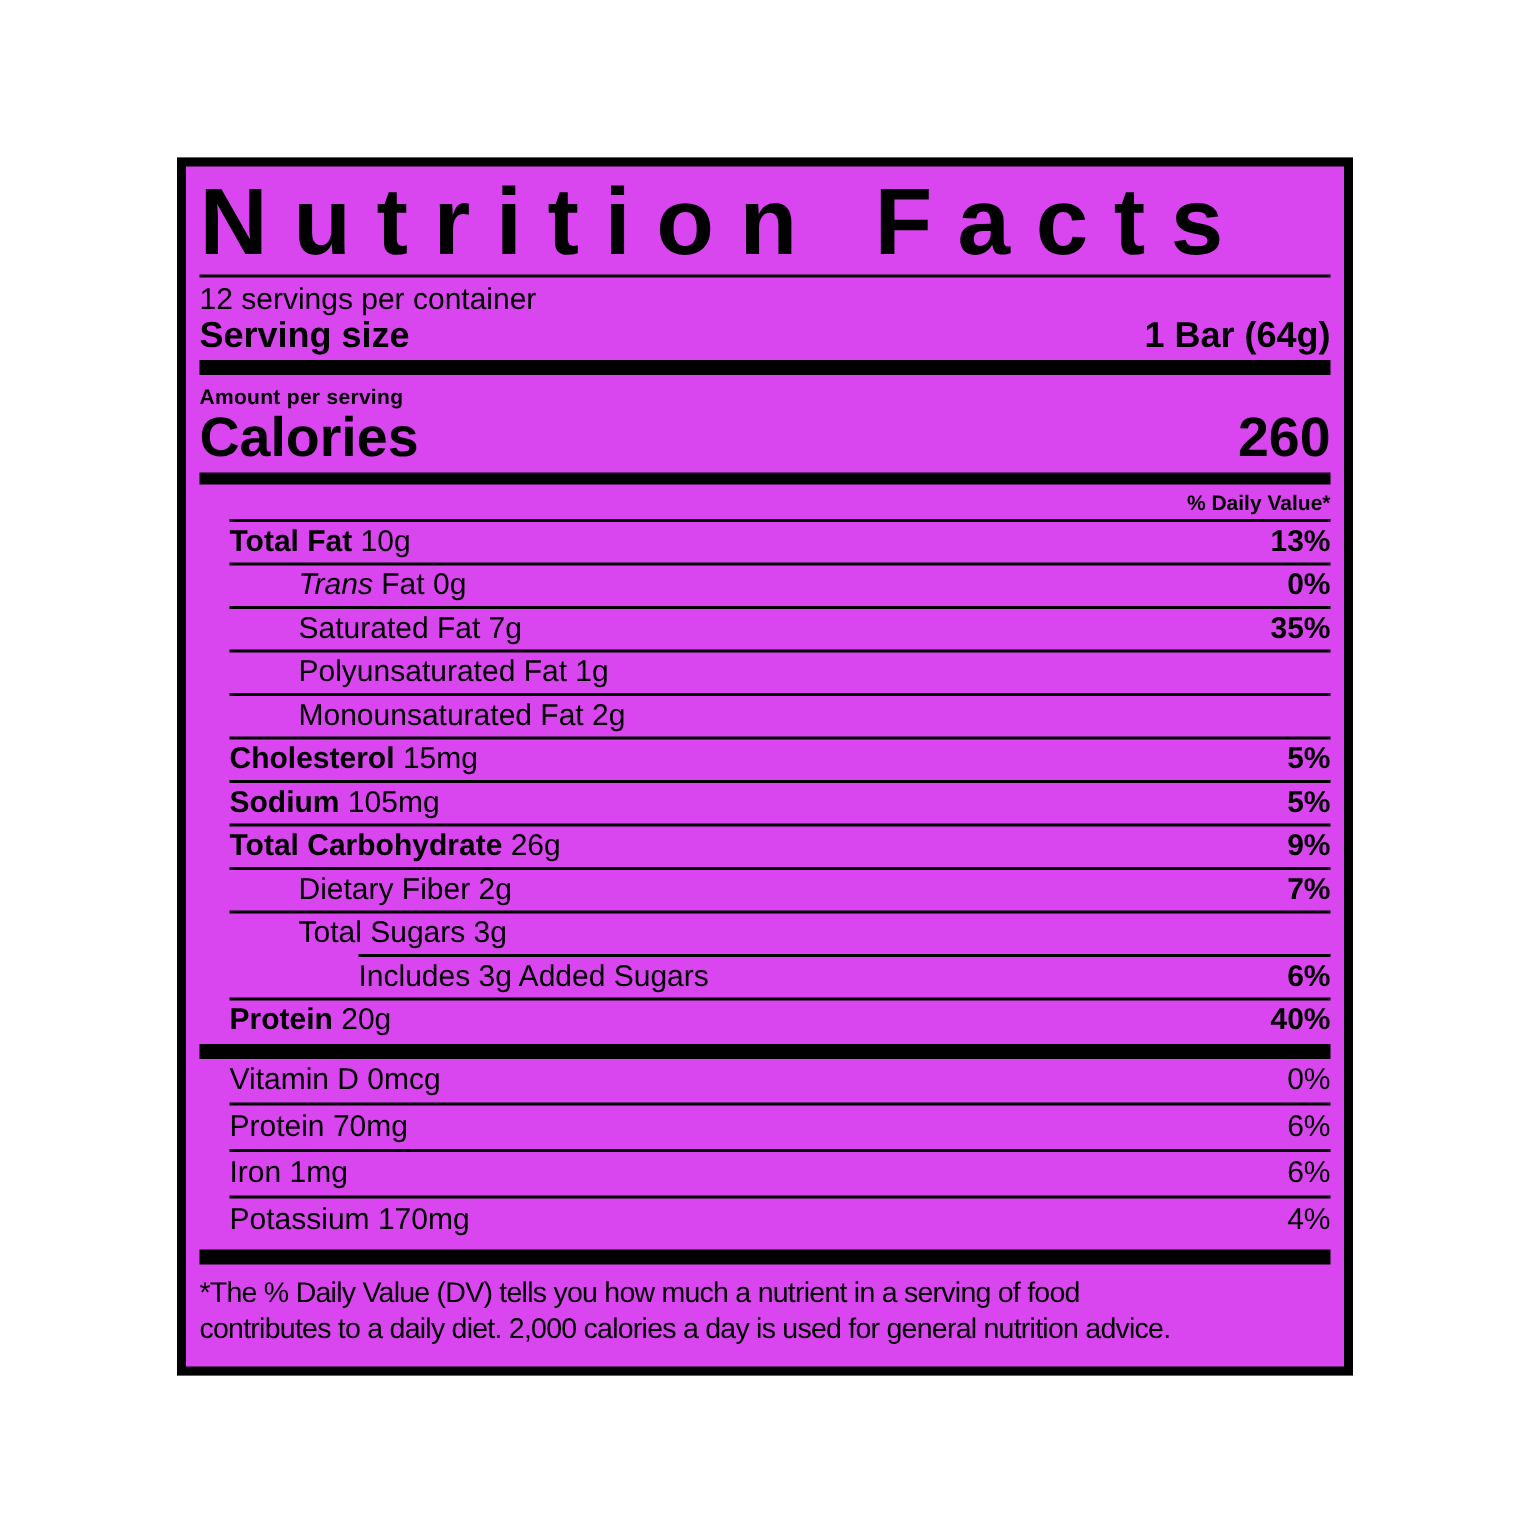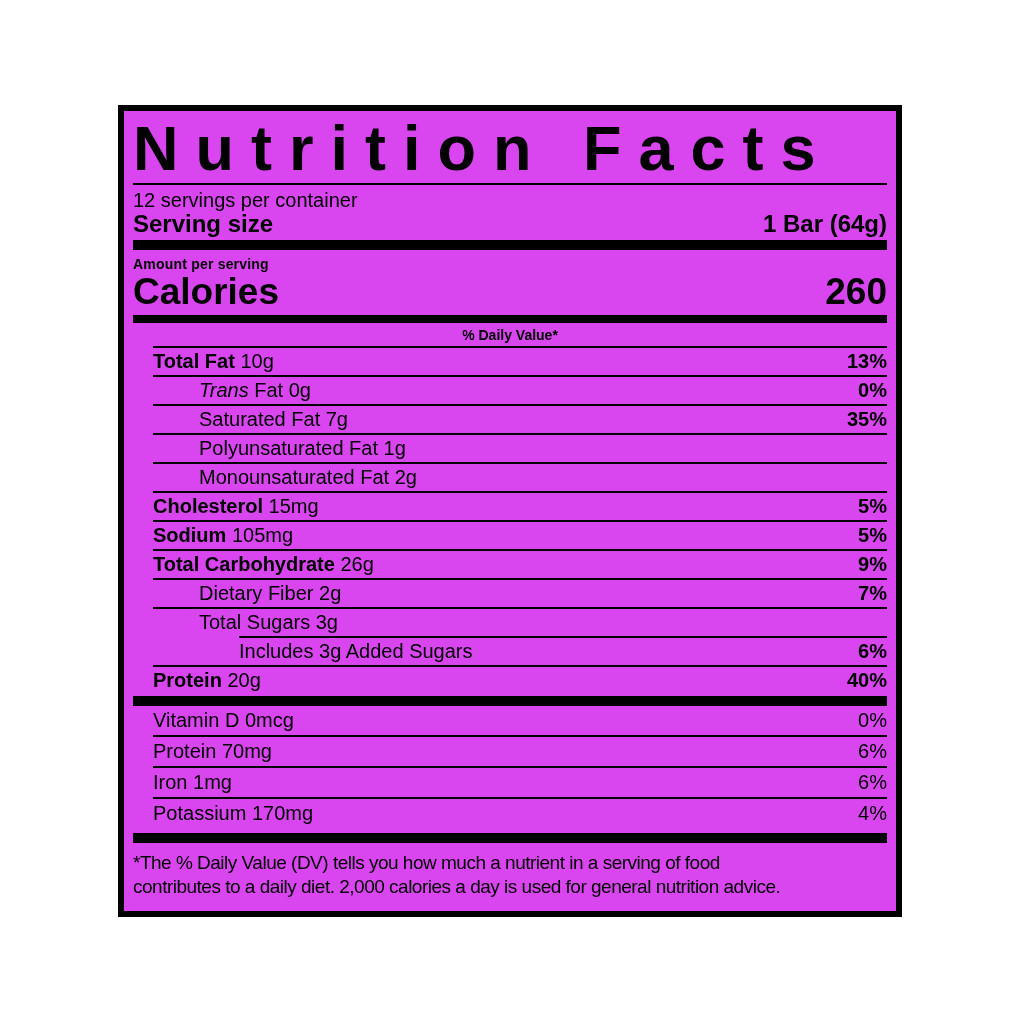--- a/index.html
+++ b/index.html
@@ -33,21 +33,21 @@
   .bar-mid { height: 10px; margin-top: 2px; }
   .bar-foot { height: 10px; margin-top: 5px; }
 
   .aps { font-weight: 700; font-size: 14px; line-height: 15px; margin-top: 7px; letter-spacing: .2px; }
 
   .cal-row {
     display: flex; justify-content: space-between; align-items: flex-end;
     font-weight: 700; font-size: 37px; line-height: 40px; margin-bottom: 2px; gap: 32px;
   }
 
-  .dv-header { text-align: center; font-weight: 700; font-size: 14px; line-height: 16px; padding: 4px 0 3px; }
+  .dv-header { text-align: right; font-weight: 700; font-size: 14px; line-height: 16px; padding: 4px 0 3px; }
 
   .row, .vrow {
     position: relative;
     display: flex; justify-content: space-between; align-items: baseline;
     border-top: 2px solid #000;
     font-size: 20px; line-height: 25px; padding: 1px 0; margin-left: 20px;
   }
   .row .nm i { font-style: italic; text-align: center; }
   .row.indent1 .nm { padding-left: 46px; }
   .row.indent2 .nm { padding-left: 86px; }

